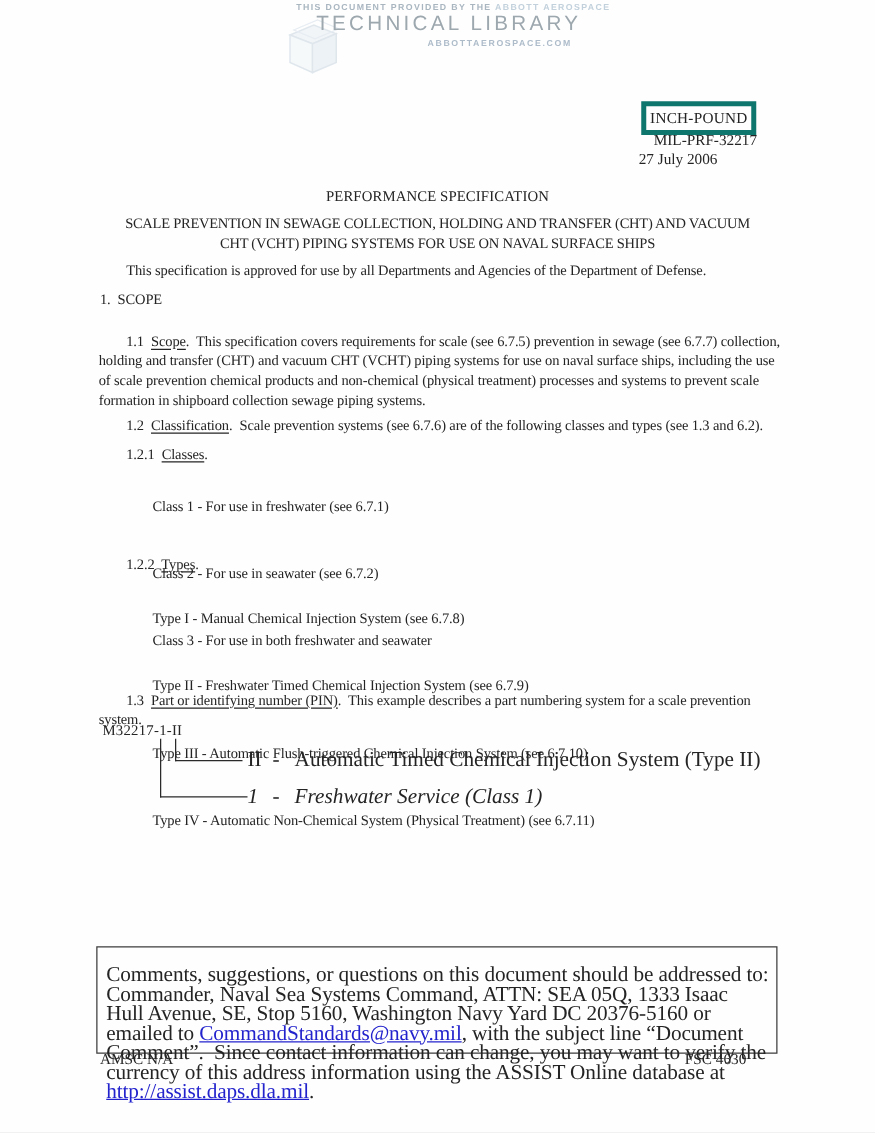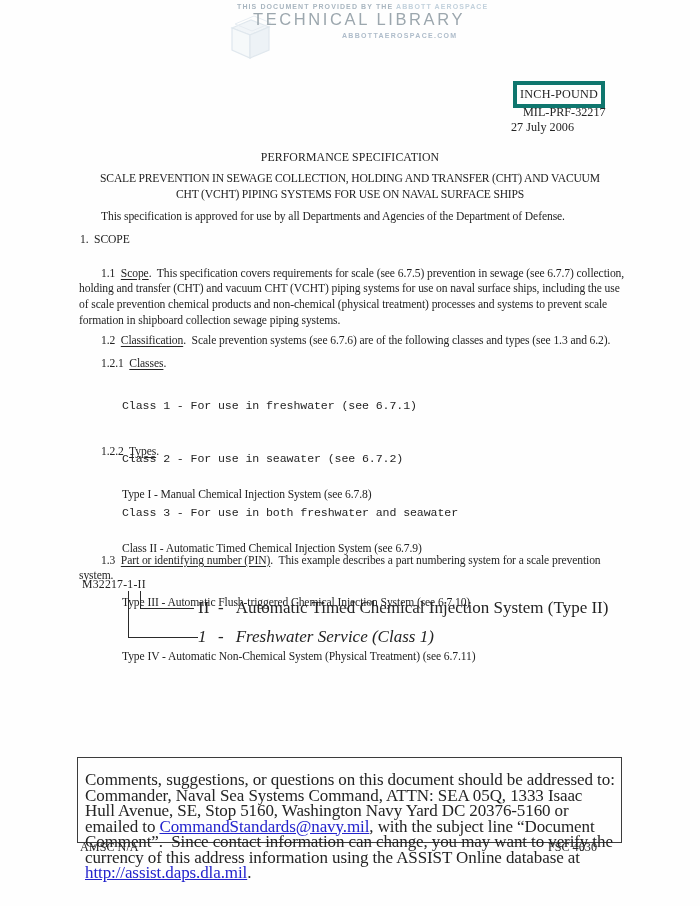--- a/index.html
+++ b/index.html
@@ -31,21 +31,21 @@
 
   .doc-type { top:150px; font-size:11.8px; letter-spacing:0.1px; }
   .title-1 { top:172px; font-size:11.6px; letter-spacing:-0.2px; white-space:pre; }
   .title-2 { top:188px; font-size:11.6px; letter-spacing:-0.2px; white-space:pre; }
   .approval { top:209px; left:101px; font-size:11.6px; }
 
   .scope-head { top:232px; left:80px; }
   .p11 { top:254px; left:79px; width:546px; }
   .p12 { top:321px; left:79px; width:560px; }
   .p121 { top:344px; left:79px; width:546px; }
-  .class-list { top:366px; left:122px;font-family:Liberation Mono, monospace; }
+  .class-list { top:366px; left:122px; }
   .class-list div { height:22px; }
   .p122 { top:432px; left:79px; width:546px; }
   .type-list { top:455px; left:122px; }
   .type-list div { height:22.4px; }
   .p13 { top:541px; left:79px; width:546px; }
 
   
   .part-number { top:577px; left:82px; font-size:11.8px; letter-spacing:0.2px; }
   .conn { border-left:1px solid #2a2a2a; border-bottom:1px solid #2a2a2a; }
   .conn-type { top:591px; left:140px; width:53px; height:17px; }
@@ -101,21 +101,21 @@
   <div class="abs body-text class-list">
     <div>Class 1 - For use in freshwater (see 6.7.1)</div>
     <div>Class 2 - For use in seawater (see 6.7.2)</div>
     <div>Class 3 - For use in both freshwater and seawater</div>
   </div>
 
   <p class="abs body-text indent p122"><span>1.2.2</span>&nbsp; <span class="u">Types</span><span>.</span></p>
 
   <div class="abs body-text type-list">
     <div>Type I - Manual Chemical Injection System (see 6.7.8)</div>
-    <div>Class II - Automatic Timed Chemical Injection System (see 6.7.9)</div>
+    <div>Type II - Freshwater Timed Chemical Injection System (see 6.7.9)</div>
     <div>Type III - Automatic Flush-triggered Chemical Injection System (see 6.7.10)</div>
     <div>Type IV - Automatic Non-Chemical System (Physical Treatment) (see 6.7.11)</div>
   </div>
 
   <p class="abs body-text indent p13"><span>1.3</span>&nbsp; <span class="u">Part or identifying number (PIN)</span><span>.  This example describes a part numbering system for a scale prevention</span> <span>system.</span></p>
 
   <div class="abs part-number">M32217-1-II</div>
   <div class="abs conn conn-type"></div>
   <div class="abs conn conn-class"></div>
   <div class="abs callout-row callout-type"><span class="code">II</span><span class="dash">-</span><span>Automatic Timed Chemical Injection System (Type II)</span></div>

